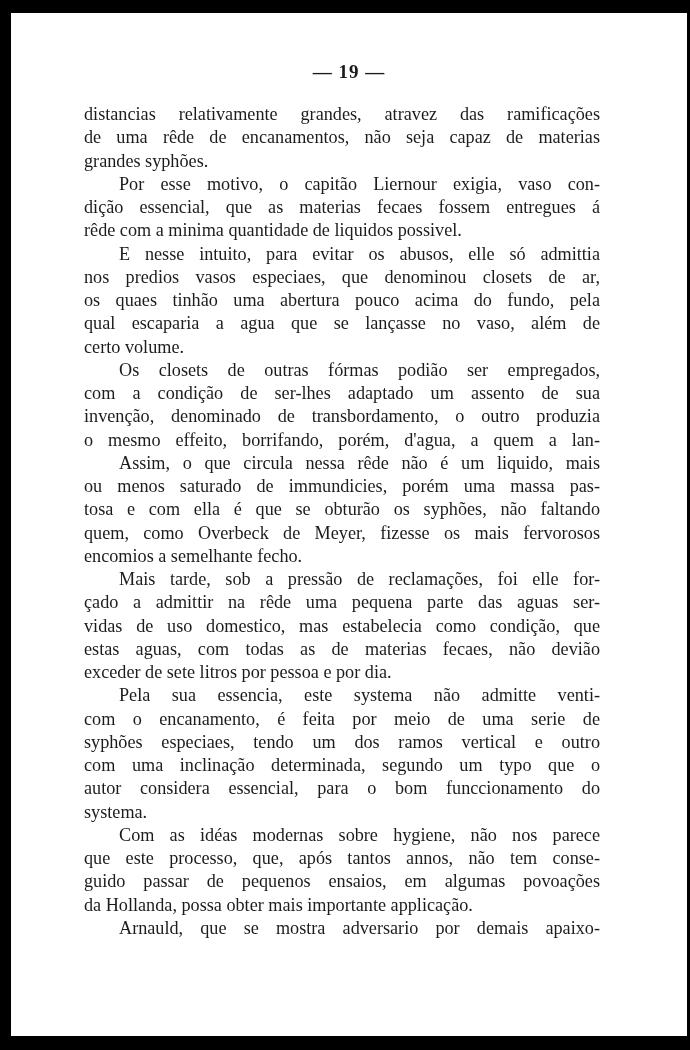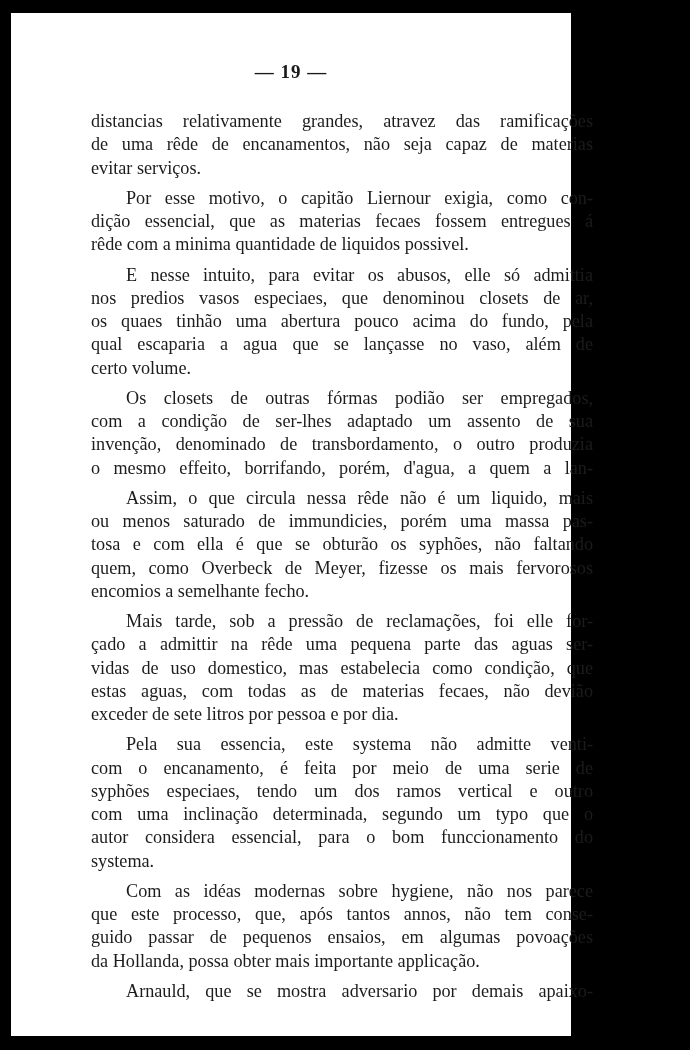--- a/index.html
+++ b/index.html
@@ -10,21 +10,21 @@
     body {
       width: 690px;
       height: 1050px;
       position: relative;
       overflow: hidden;
     }
     .page {
       position: absolute;
       left: 11px;
       top: 13px;
-      width: 560px;
+      width: 676px;
       height: 1023px;
       background: #ffffff;
     }
     .page-number {
       position: absolute;
       left: 0;
       width: 100%;
       top: 48px;
       text-align: center;
       font-family: "Liberation Serif", "DejaVu Serif", serif;
@@ -37,21 +37,21 @@
       position: absolute;
       left: 73px;
       top: 90px;
       width: 516px;
       font-family: "Liberation Serif", "DejaVu Serif", serif;
       font-size: 18.2px;
       line-height: 23.25px;
       color: #1c1c1c;
     }
     .para {
-      margin: 7px;
+      margin: 0;
       padding: 0;
     }
     .line {
       display: block;
       white-space: nowrap;
       text-align: justify;
       text-align-last: justify;
       height: 23.25px;
     }
     .line.last {
@@ -67,25 +67,25 @@
 <body>
 
 <div class="page">
   <div class="page-number">— 19 —</div>
 
   <div class="text-column">
 
     <p class="para">
       <span class="line">distancias relativamente grandes, atravez das ramificações</span>
       <span class="line">de uma rêde de encanamentos, não seja capaz de materias</span>
-      <span class="line last">evitar serviços.</span>
+      <span class="line last">grandes syphões.</span>
     </p>
 
     <p class="para">
-      <span class="line indent">Por esse motivo, o capitão Liernour exigia, como con-</span>
+      <span class="line indent">Por esse motivo, o capitão Liernour exigia, vaso con-</span>
       <span class="line">dição essencial, que as materias fecaes fossem entregues á</span>
       <span class="line last">rêde com a minima quantidade de liquidos possivel.</span>
     </p>
 
     <p class="para">
       <span class="line indent">E nesse intuito, para evitar os abusos, elle só admittia</span>
       <span class="line"><span>nos predios vasos especiaes, que denominou </span><span class="italic">closets de ar</span><span>,</span></span>
       <span class="line">os quaes tinhão uma abertura pouco acima do fundo, pela</span>
       <span class="line">qual escaparia a agua que se lançasse no vaso, além de</span>
       <span class="line last">certo volume.</span>

